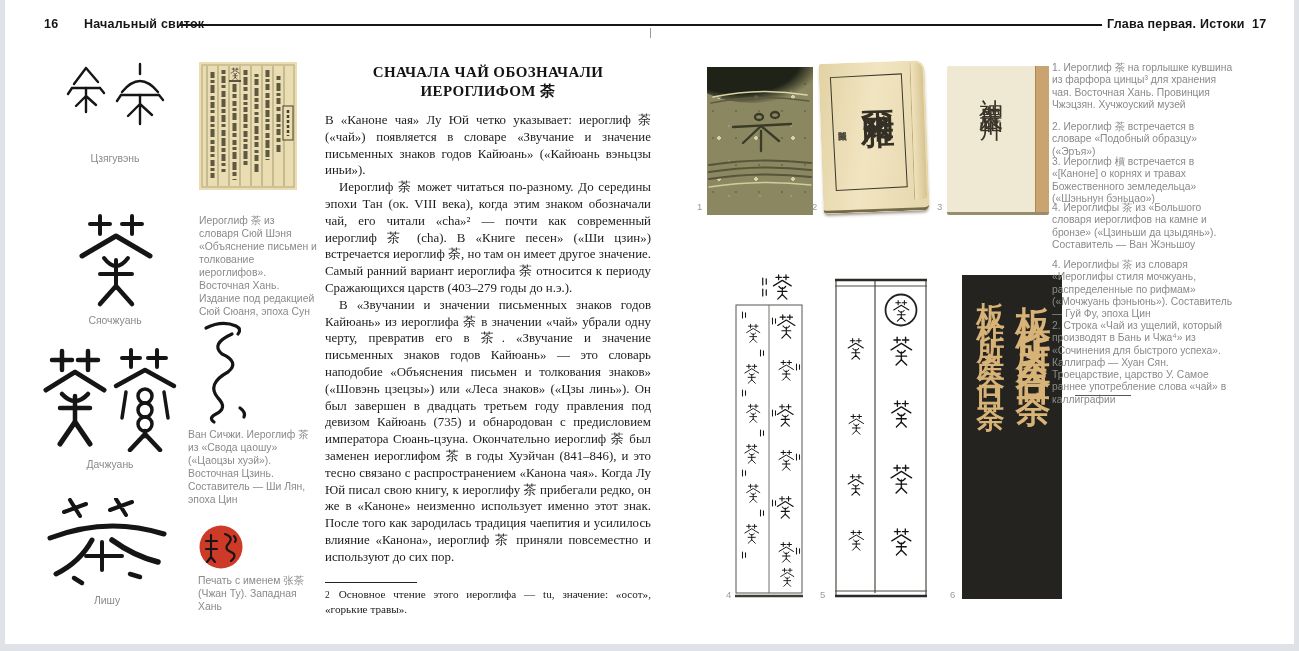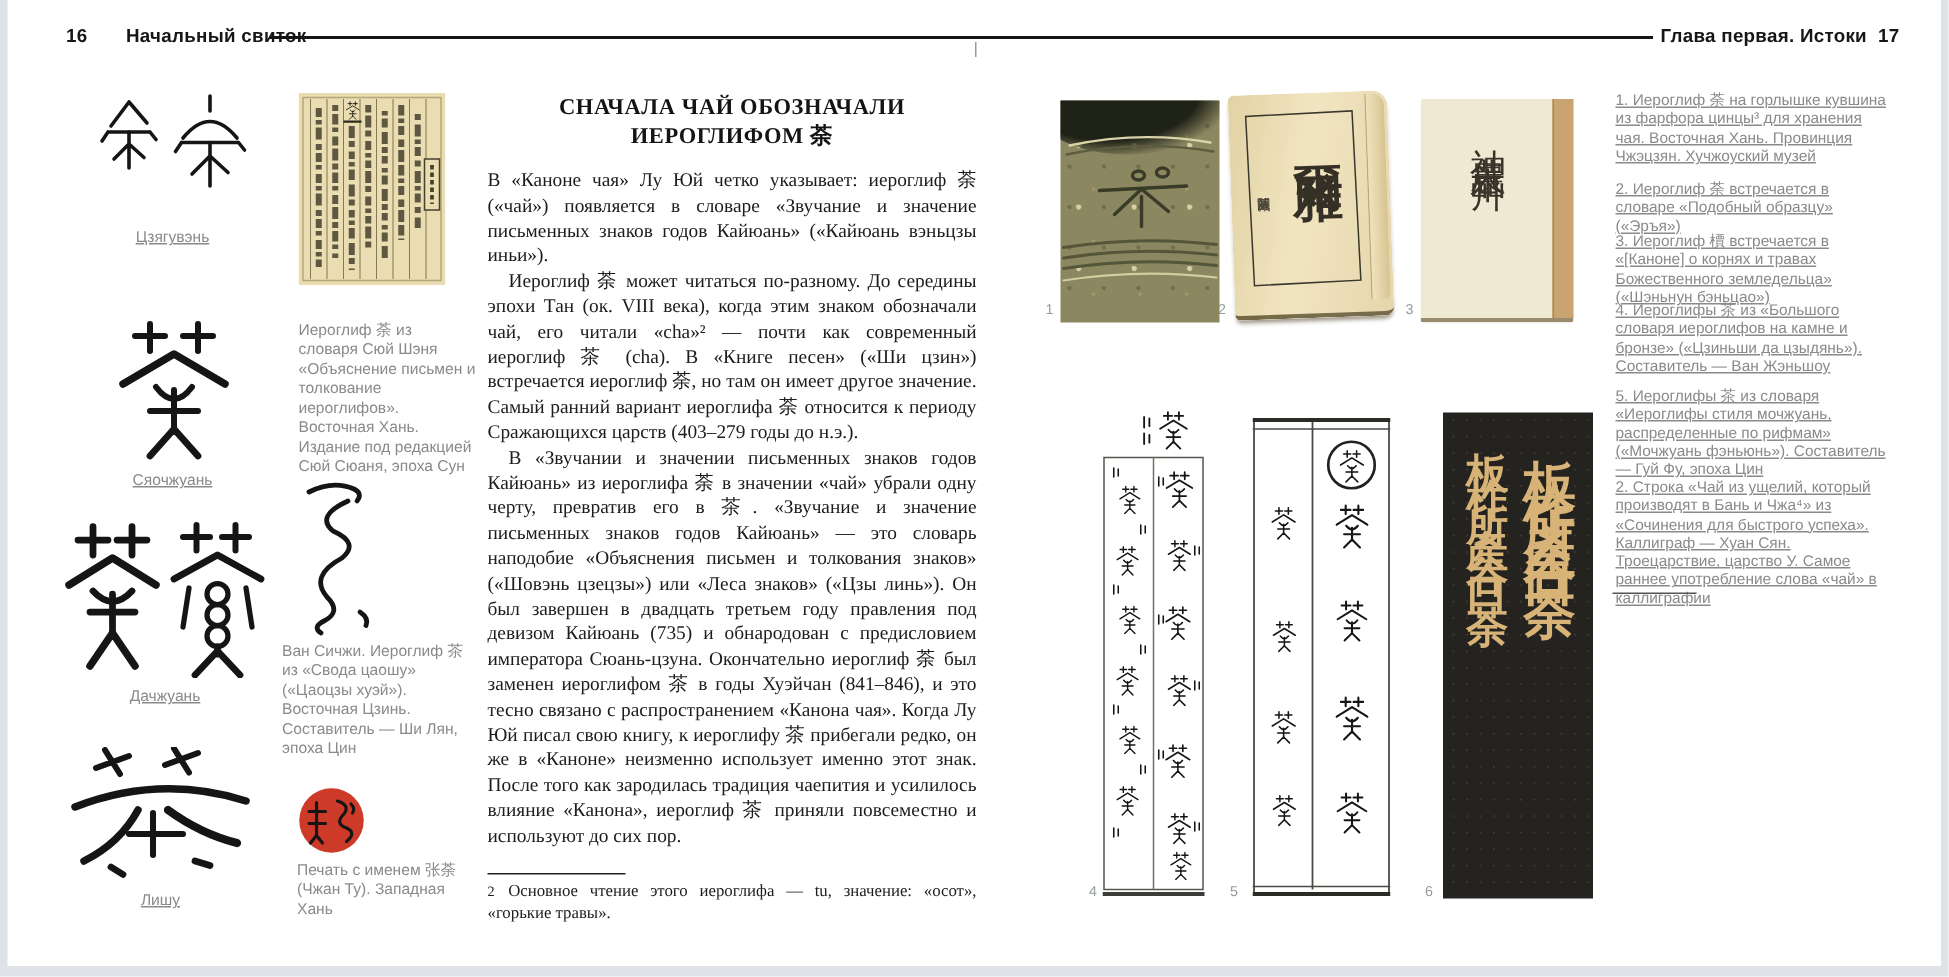--- a/index.html
+++ b/index.html
@@ -8,35 +8,35 @@
   .spread{position:absolute;left:5px;right:5px;top:0;bottom:7px;background:#ffffff;}
   .abs{position:absolute;}
 
   
   .hdr{position:absolute;top:17px;font:bold 12.5px "Liberation Sans",sans-serif;color:#161616;letter-spacing:.2px;}
   .hdr-rule{position:absolute;left:180px;top:24px;width:922px;height:2px;background:#161616;}
   .gutter-mark{position:absolute;left:650px;top:28px;width:1px;height:10px;background:#9a9a9a;}
 
   
   .cap{position:absolute;font:10.4px/13px "Liberation Sans",sans-serif;color:#8a8a8a;}
-  .cap.center{text-align:center;text-decoration:underline;}
+  .cap.center{text-align:center;}
   .fignum{position:absolute;font:9.5px "Liberation Sans",sans-serif;color:#959ca1;}
 
   
   .article{position:absolute;left:325px;top:63px;width:326px;color:#1c1c1c;}
   .article h1{margin:0;font:bold 15px/19px "Liberation Serif",serif;letter-spacing:.4px;color:#141414;text-align:center;}
   .article .body{margin-top:11px;font:12.9px/16.8px "Liberation Serif",serif;text-align:justify;}
   .article .body p{margin:0;}
   .article .body p.ind{text-indent:14px;}
   .fnrule{width:92px;border-top:1.6px solid #222;margin-top:16px;}
   .fnote{margin-top:4px;font:11.2px/14.2px "Liberation Serif",serif;text-align:justify;color:#1c1c1c;}
   .fnote .mk{font-size:9.5px;padding-right:9px;}
 
   
-  .rcap{position:absolute;left:1077px;width:184px;font:10.3px/12.3px "Liberation Sans",sans-serif;color:#8a8a8a;text-decoration:underline;}
+  .rcap{position:absolute;left:1052px;width:184px;font:10.3px/12.3px "Liberation Sans",sans-serif;color:#8a8a8a;}
   .rfnrule{position:absolute;left:1075px;top:395px;width:56px;border-top:1.6px solid #555;}
   .rfn{position:absolute;left:1075px;width:184px;font:9.5px/11.8px "Liberation Sans",sans-serif;color:#8f8f8f;}
   .rfn .mk{padding-right:8px;font-size:8.5px;}
 
   svg{display:block;}
   .stroke{fill:none;stroke:#151515;stroke-linecap:round;stroke-linejoin:round;}
 
   
   .photo1{position:absolute;left:707px;top:67px;width:106px;height:148px;background:#8b8760;overflow:hidden;
     background-image:
@@ -300,17 +300,17 @@
   <div class="rubbing">
     <div class="col" style="right:4px;font-size:35px;line-height:52px;letter-spacing:14px">板柞所產谷口荼</div>
     <div class="col" style="left:6px;font-size:28px;line-height:45px;letter-spacing:17px">板柞所產谷口荼</div>
   </div>
   <div class="fignum" style="left:950px;top:589px">6</div>
 
   <div class="rcap" style="top:62px">1. Иероглиф 荼 на горлышке кувшина из фарфора цинцы³ для хранения чая. Восточная Хань. Провинция Чжэцзян. Хучжоуский музей</div>
   <div class="rcap" style="top:121px">2. Иероглиф 荼 встречается в словаре «Подобный образцу» («Эръя»)</div>
   <div class="rcap" style="top:156px">3. Иероглиф 檟 встречается в «[Каноне] о корнях и травах Божественного земледельца» («Шэньнун бэньцао»)</div>
   <div class="rcap" style="top:202px">4. Иероглифы 茶 из «Большого словаря иероглифов на камне и бронзе» («Цзиньши да цзыдянь»). Составитель — Ван Жэньшоу</div>
-  <div class="rcap" style="top:259px">5. Иероглифы 茶 из словаря «Иероглифы стиля мочжуань, распределенные по рифмам» («Мочжуань фэньюнь»). Составитель — Гуй Фу, эпоха Цин</div>
+  <div class="rcap" style="top:259px">4. Иероглифы 茶 из словаря «Иероглифы стиля мочжуань, распределенные по рифмам» («Мочжуань фэньюнь»). Составитель — Гуй Фу, эпоха Цин</div>
   <div class="rcap" style="top:320px">2. Строка «Чай из ущелий, который производят в Бань и Чжа⁴» из «Сочинения для быстрого успеха». Каллиграф — Хуан Сян. Троецарствие, царство У. Самое раннее употребление слова «чай» в каллиграфии</div>
 
   <div class="rfnrule"></div>
 </div>
 
 </body></html>

